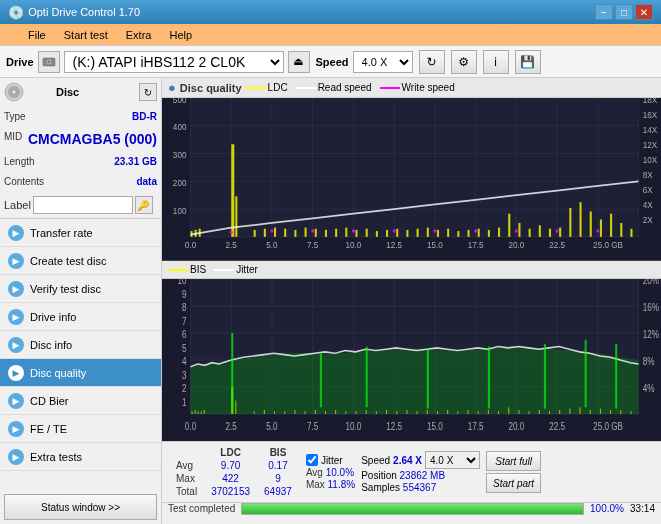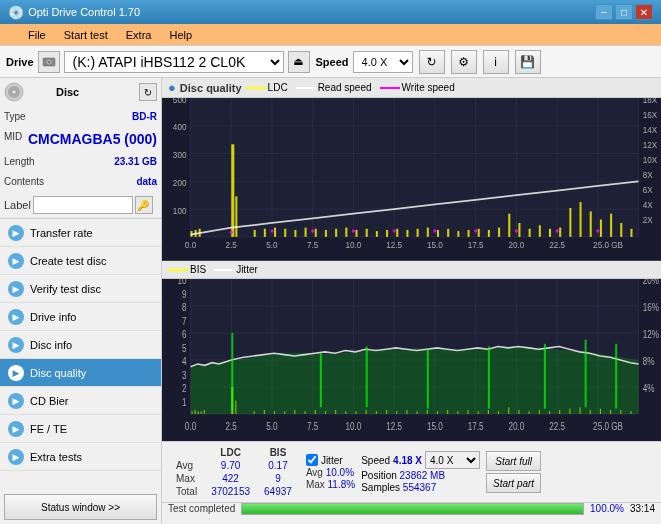--- a/index.html
+++ b/index.html
@@ -526,21 +526,21 @@
         </div>
         <div>
           <span style="color:#333;">Max </span>
           <span style="color:#0000cc;">11.8%</span>
         </div>
       </div>
 
       <div style="display:flex; flex-direction:column; font-size:10px; gap:1px;">
         <div style="display:flex; align-items:center; gap:3px;">
           <span>Speed</span>
-          <span class="speed-val">4.18 X</span>
+          <span class="speed-val">2.64 X</span>
           <select style="height:18px; font-size:10px; border:1px solid #aaa; width:55px;"><option>4.0 X</option></select>
         </div>
         <div>
           <span>Position</span>
           <span style="color:#0000cc;">23862 MB</span>
         </div>
         <div>
           <span>Samples</span>
           <span style="color:#0000cc;">554367</span>
         </div>

